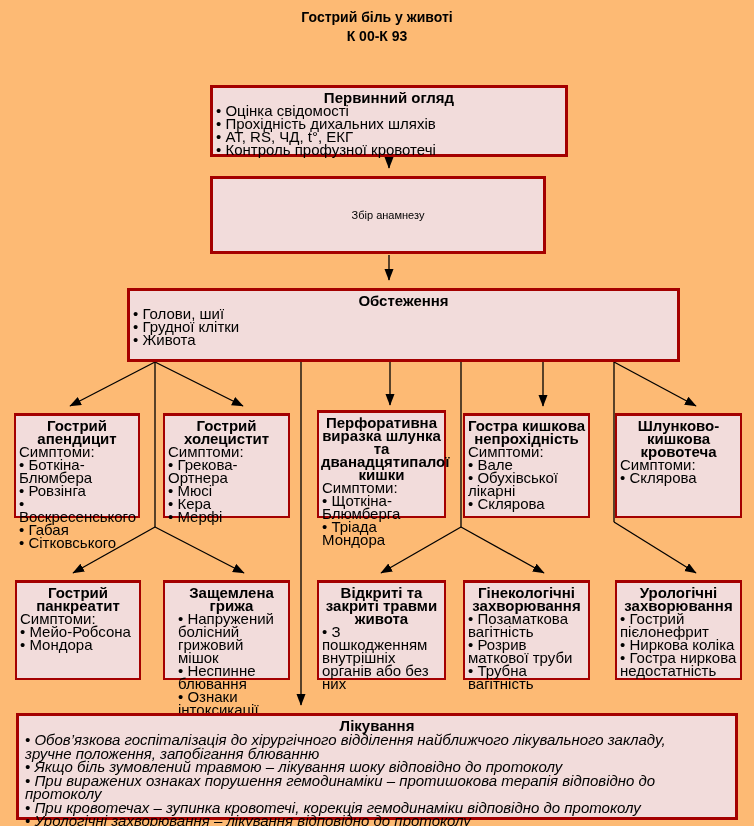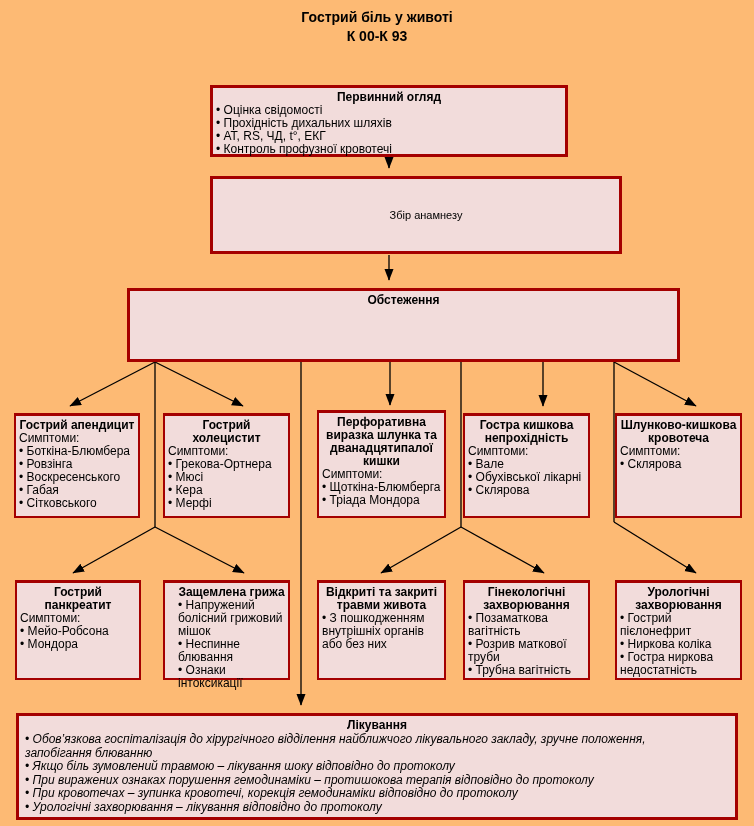--- a/index.html
+++ b/index.html
@@ -10,21 +10,21 @@
   html,body{margin:0;padding:0;background:#ffffff;}
   body{font-family:"Liberation Sans", sans-serif;color:var(--ink);}
   .canvas{position:relative;width:754px;height:826px;background:#fdba74;overflow:hidden;}
 
   .page-title{position:absolute;top:8px;left:0;width:754px;text-align:center;
     font-size:14px;font-weight:bold;line-height:19px;}
 
   .arrows{position:absolute;left:0;top:0;width:754px;height:826px;pointer-events:none;}
 
   .box{position:absolute;background:var(--fill);border:2px solid var(--border);
-    box-sizing:border-box;font-size:12px;line-height:13px;}
+    box-sizing:border-box;font-size:15px;line-height:13px;}
   .box-big{border-width:3px;}
   .box-small{border-top-width:3px;}
   .bx-title{font-weight:bold;text-align:center;padding:3px 2px 0 2px;}
   .bx-sub{padding:0 3px;text-align:left;}
   .bx-sub:empty{display:none;}
   ul.blist{list-style:none;margin:0;padding:0 2px 2px 3px;text-align:left;}
   ul.blist li::before{content:"• ";}
   .center-list{width:fit-content;margin:1px auto 0 auto;}
   .vcenter{display:flex;align-items:center;justify-content:center;text-align:center;
     font-size:11px;}
@@ -76,26 +76,31 @@
   <div class="box box-big" style="left:210px;top:85px;width:358px;height:72px;">
     <div class="bx-title">Первинний огляд</div>
     <ul class="blist center-list">
         <li>Оцінка свідомості</li>
         <li>Прохідність дихальних шляхів</li>
         <li>АТ, RS, ЧД, t°, ЕКГ</li>
         <li>Контроль профузної кровотечі</li>
       </ul>
   </div>
 
-  <div class="box box-big vcenter" style="left:210px;top:176px;width:412px;height:78px;padding-left:20px;">
+  <div class="box box-big vcenter" style="left:210px;top:176px;width:336px;height:78px;padding-left:20px;">
     <div>Збір анамнезу</div>
   </div>
 
   <div class="box box-big" style="left:127px;top:288px;width:553px;height:74px;">
     <div class="bx-title">Обстеження</div>
+    <ul class="blist center-list">
+        <li>Голови, шиї</li>
+        <li>Грудної клітки</li>
+        <li>Живота</li>
+      </ul>
   </div>
 
   <div class="box box-small" style="left:14px;top:413px;width:126px;height:105px;">
     <div class="bx-title">Гострий апендицит</div>
     <div class="bx-sub">Симптоми:</div>
     <ul class="blist">
         <li>Боткіна-Блюмбера</li>
         <li>Ровзінга</li>
         <li>Воскресенського</li>
         <li>Габая</li>

